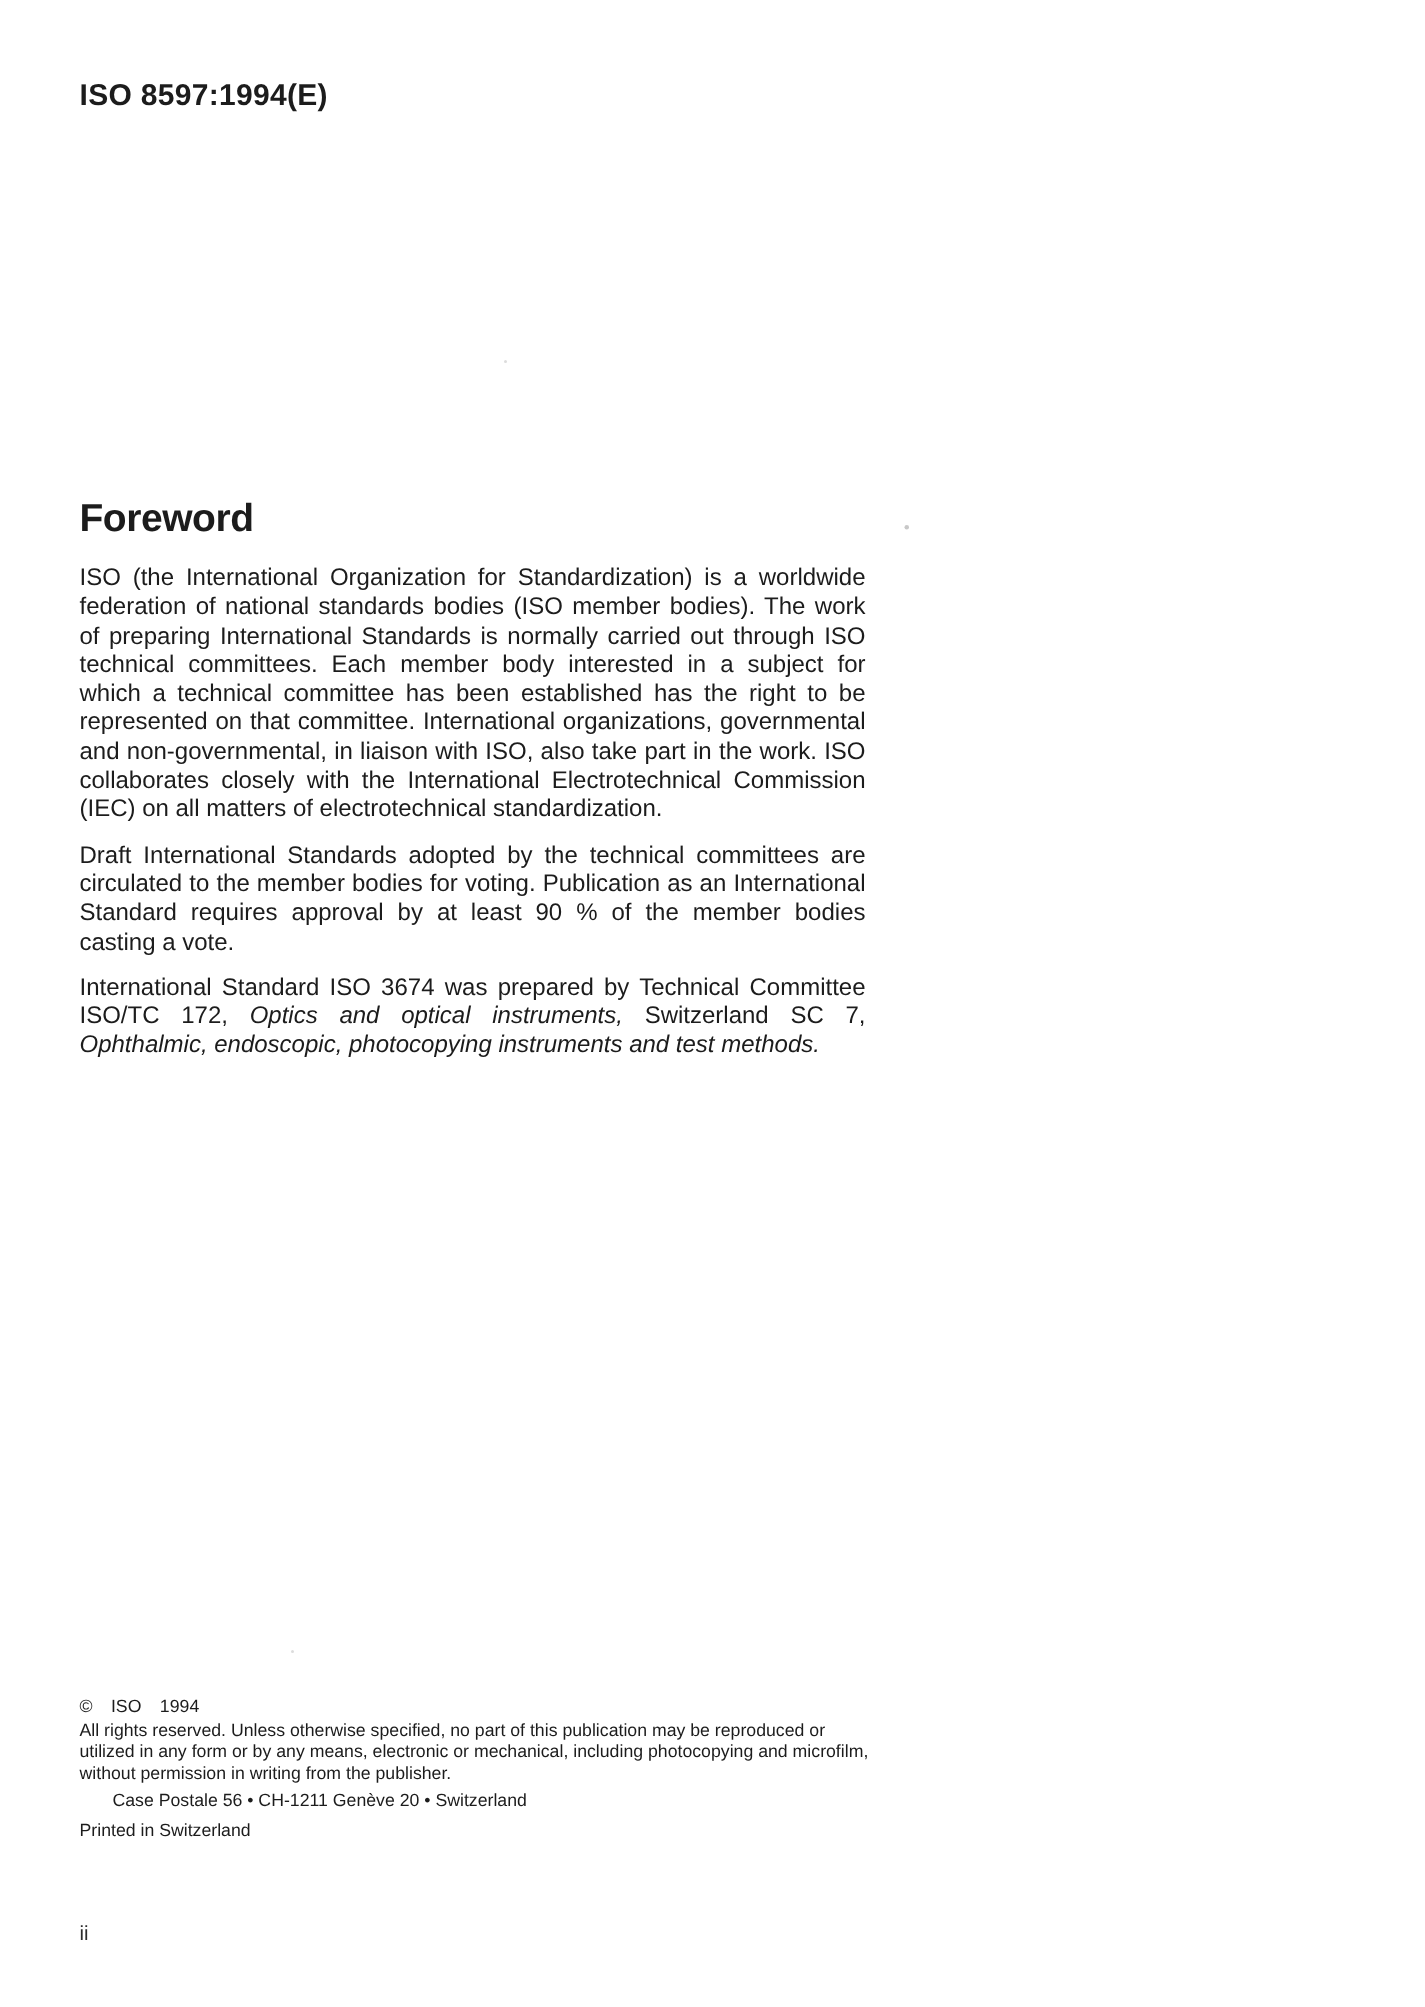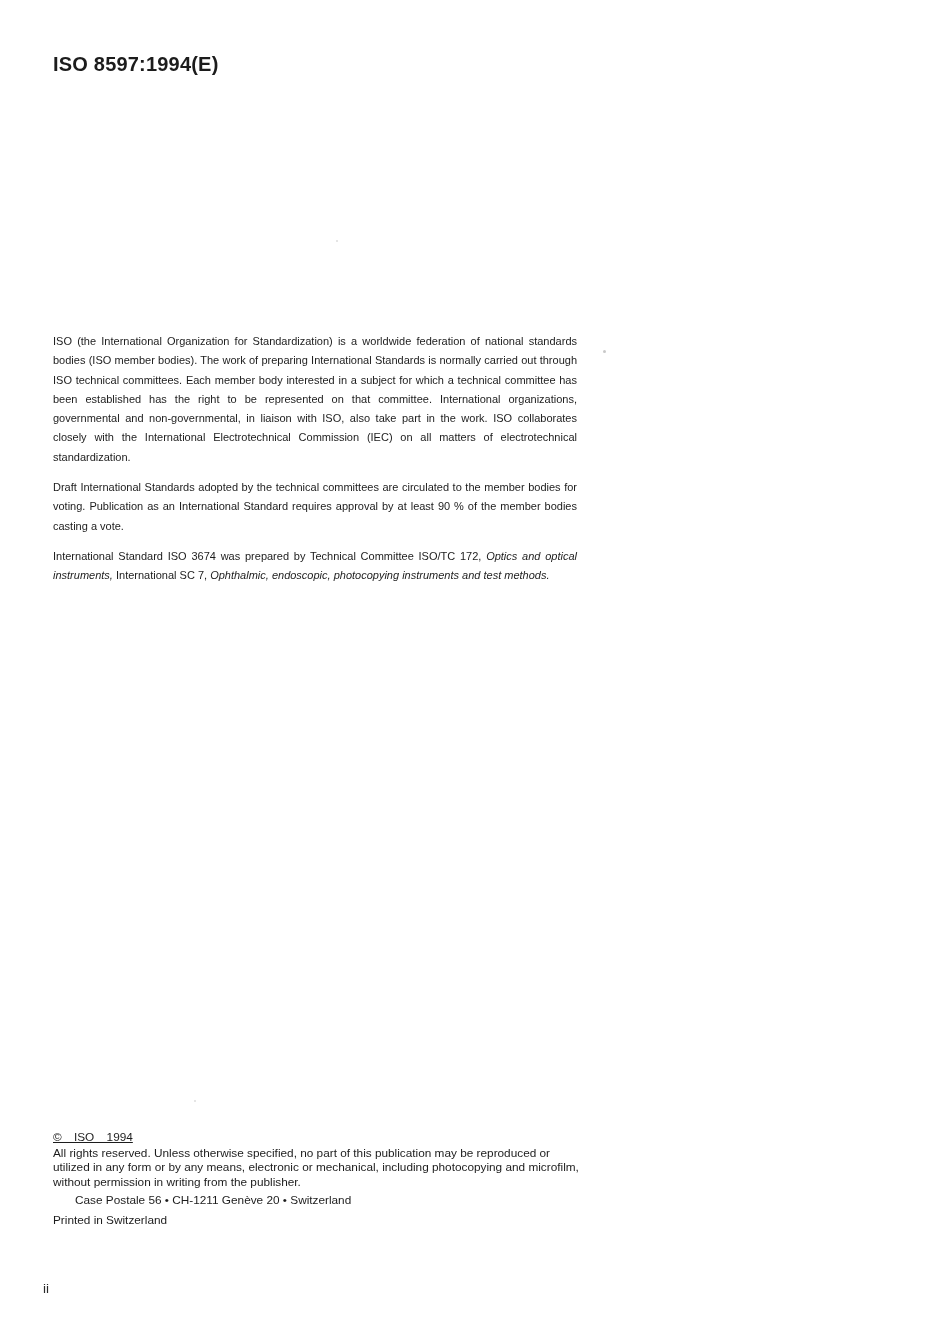--- a/index.html
+++ b/index.html
@@ -39,21 +39,21 @@
     width: 524px;
   }
   .foreword-title {
     font-size: 26px;
     line-height: 26px;
     font-weight: bold;
     letter-spacing: -0.3px;
     margin: 0 0 18px 0;
   }
   .content p {
-    font-size: 11px;
+    font-size: 16px;
     line-height: 19.3px;
     text-align: justify;
     margin: 0 0 11px 0;
   }
   .content p i {
   }
   .speck {
     position: absolute;
     width: 3px;
     height: 3px;
@@ -68,54 +68,54 @@
     position: absolute;
     left: 53px;
     top: 1130px;
     width: 534px;
     font-size: 11.8px;
     line-height: 14.2px;
   }
   .copyright-line {
     word-spacing: 9px;
     margin: 0 0 2px 0;
-    text-decoration: underline;
   }
   .rights {
     margin: 0;
   }
   .address {
     margin: 4px 0 0 22px;
     line-height: 14.8px;
   }
   .printed {
     margin: 5px 0 0 0;
   }
   .page-number {
     position: absolute;
-    left: 43px;
+    left: 53px;
     top: 1281px;
     font-size: 13.5px;
     color: #2a2a2a;
   }
 </style>
 </head>
 <body>
 
 <div class="page">
 
   <div class="doc-header">ISO 8597:1994(E)</div>
 
   <div class="content">
+    <h1 class="foreword-title">Foreword</h1>
 
     <p>ISO (the International Organization for Standardization) is a worldwide federation of national standards bodies (ISO member bodies). The work of preparing International Standards is normally carried out through ISO technical committees. Each member body interested in a subject for which a technical committee has been established has the right to be represented on that committee. International organizations, governmental and non-governmental, in liaison with ISO, also take part in the work. ISO collaborates closely with the International Electrotechnical Commission (IEC) on all matters of electrotechnical standardization.</p>
 
     <p>Draft International Standards adopted by the technical committees are circulated to the member bodies for voting. Publication as an International Standard requires approval by at least 90 % of the member bodies casting a vote.</p>
 
-    <p><span>International Standard ISO 3674 was prepared by Technical Committee ISO/TC 172, </span><i>Optics and optical instruments,</i><span> International SC 7, </span><i>Ophthalmic, endoscopic, photocopying instruments and test methods.</i></p>
+    <p><span>International Standard ISO 3674 was prepared by Technical Committee ISO/TC 172, </span><i>Optics and optical instruments,</i><span> Switzerland SC 7, </span><i>Ophthalmic, endoscopic, photocopying instruments and test methods.</i></p>
   </div>
 
   <div class="speck speck-1"></div>
   <div class="speck speck-2"></div>
   <div class="speck speck-3"></div>
 
   <div class="footer">
     <div class="copyright-line">© ISO 1994</div>
     <p class="rights">All rights reserved. Unless otherwise specified, no part of this publication may be reproduced or utilized in any form or by any means, electronic or mechanical, including photocopying and microfilm, without permission in writing from the publisher.</p>
     <div class="address">

